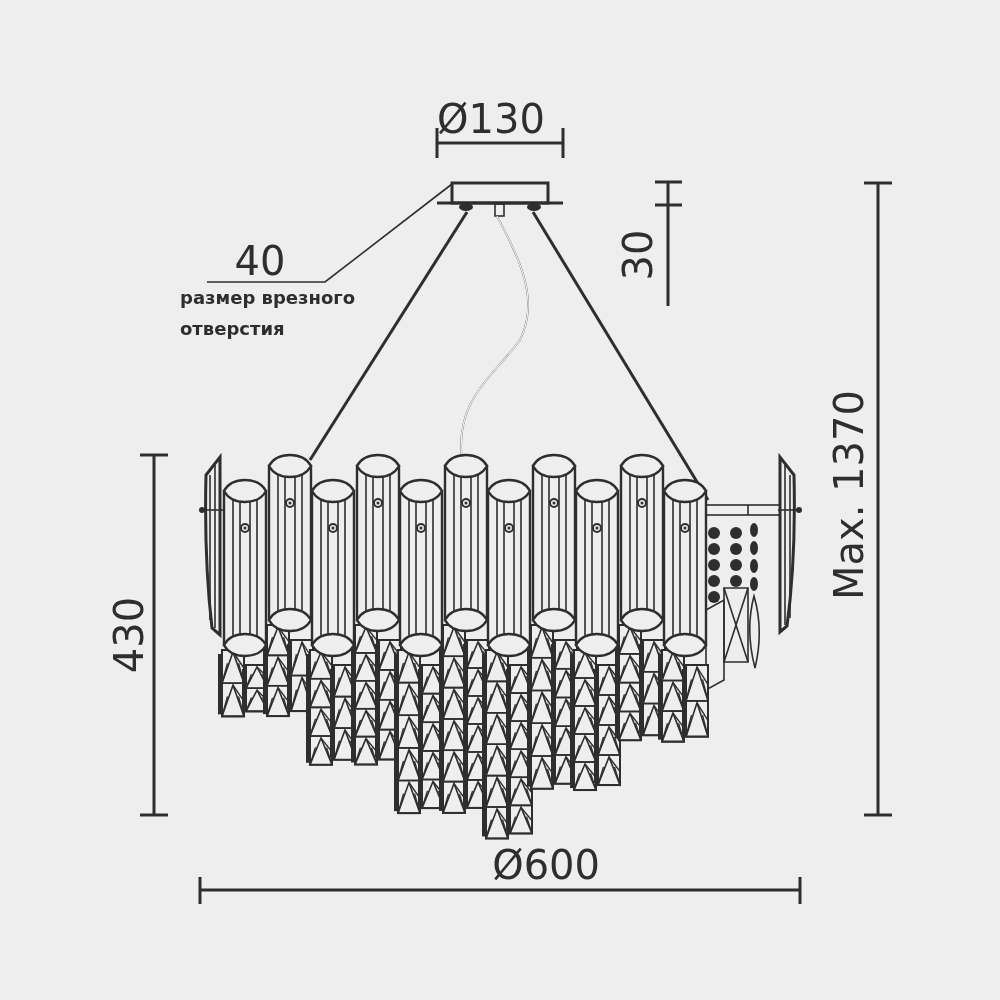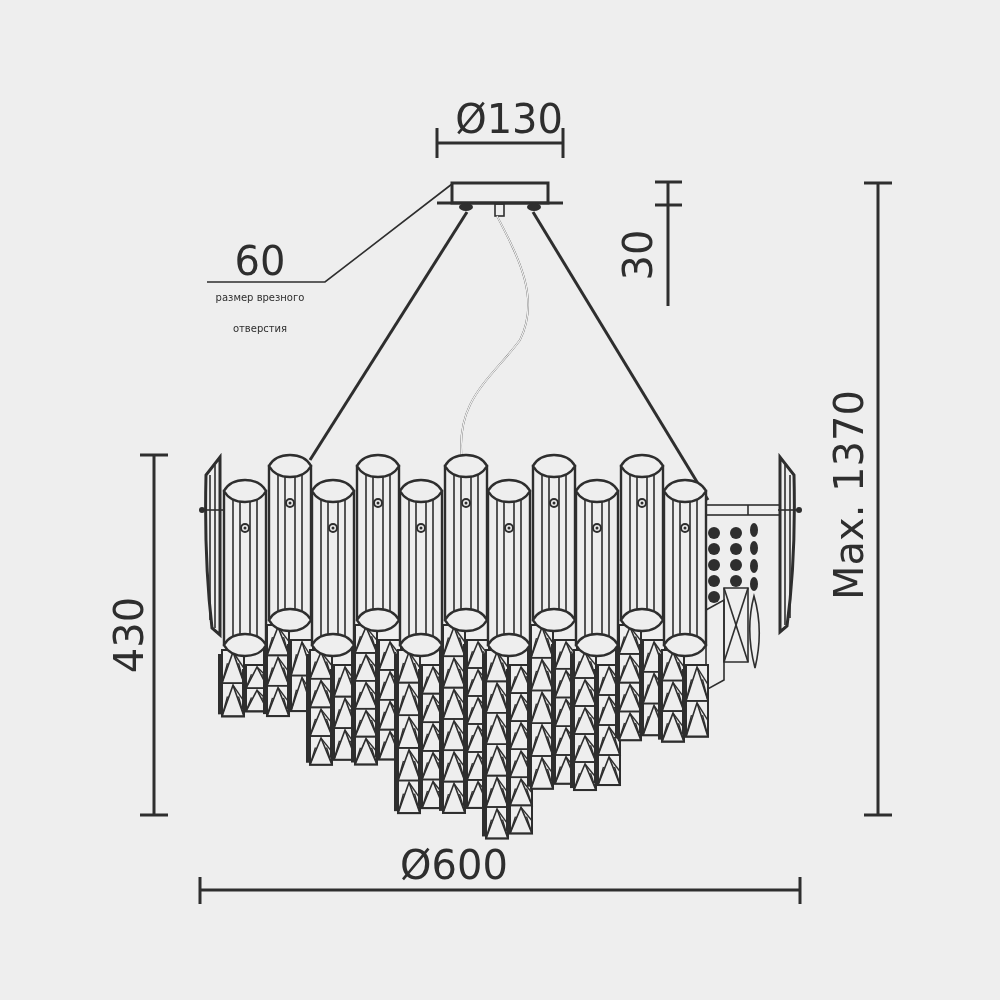--- a/index.html
+++ b/index.html
@@ -2,21 +2,21 @@
 <html><head>
 <meta charset="utf-8">
 <style>
   html, body { margin:0; padding:0; background:#eeeeee; }
   body { width:1000px; height:1000px; position:relative; overflow:hidden; font-family:"DejaVu Sans", sans-serif; }
   svg { position:absolute; left:0; top:0; }
   .ln { stroke:#2e2e2e; fill:none; stroke-width:3; }
   .thin { stroke:#2e2e2e; fill:none; stroke-width:1.6; }
   .lbl { position:absolute; color:#2e2e2e; font-family:"DejaVu Sans", sans-serif; white-space:nowrap; }
   .big { font-size:40px; letter-spacing:0px; font-weight:normal; }
-  .small { font-size:10px; text-align:center; line-height:16px; }
+  .small { font-size:18px; line-height:16px;font-weight:bold; }
   .rot { transform-origin:center center; transform:rotate(-90deg); }
 </style>
 </head>
 <body>
 
 <svg width="1000" height="1000" viewBox="0 0 1000 1000">
 
   <g>
     <line class="ln" x1="437" y1="143" x2="563" y2="143"></line>
     <line class="ln" x1="437" y1="128" x2="437" y2="158"></line>
@@ -765,25 +765,25 @@
         <line x1="690" y1="497" x2="690" y2="645" stroke="#2e2e2e" stroke-width="1.6"></line>
         <line x1="697" y1="497" x2="697" y2="645" stroke="#2e2e2e" stroke-width="1.6"></line>
         <path d="M 664 491 Q 670 480 685 480 Q 700 480 706 491 Q 700 502 685 502 Q 670 502 664 491 Z" fill="#eeeeee" stroke="#2e2e2e" stroke-width="2.4"></path>
         <path d="M 664 645 Q 670 634 685 634 Q 700 634 706 645 Q 700 656 685 656 Q 670 656 664 645 Z" fill="#eeeeee" stroke="#2e2e2e" stroke-width="2.4"></path>
         <circle cx="685" cy="528" r="4" fill="#eeeeee" stroke="#2e2e2e" stroke-width="2"></circle>
         <circle cx="685" cy="528" r="1.5" fill="#2e2e2e"></circle>
       </g>
     </g>
 </svg>
 
-<div class="lbl big" style="left:437px; top:96px; width:126px; text-align:right;">Ø130</div>
-
-<div class="lbl big" style="left:210px; top:238px; width:100px; text-align:center;">60</div>
+<div class="lbl big" style="left:437px; top:96px; width:126px; text-align:left;">Ø130</div>
+
+<div class="lbl big" style="left:210px; top:238px; width:100px; text-align:center;">40</div>
 <div class="lbl small" style="left:180px; top:290px; width:160px;">размер врезного</div>
 <div class="lbl small" style="left:180px; top:321px; width:160px;">отверстия</div>
 
 <div class="lbl big rot" style="left:598px; top:232px; width:80px; height:46px; text-align:center;">30</div>
 
 <div class="lbl big rot" style="left:749px; top:477px; width:200px; height:46px; text-align:center;">Max. 1370</div>
 
 <div class="lbl big rot" style="left:79px; top:612px; width:100px; height:46px; text-align:center;">430</div>
 
-<div class="lbl big" style="left:400px; top:842px; width:200px; text-align:left;">Ø600</div>
+<div class="lbl big" style="left:400px; top:842px; width:200px; text-align:right;">Ø600</div>
 
 </body></html>

